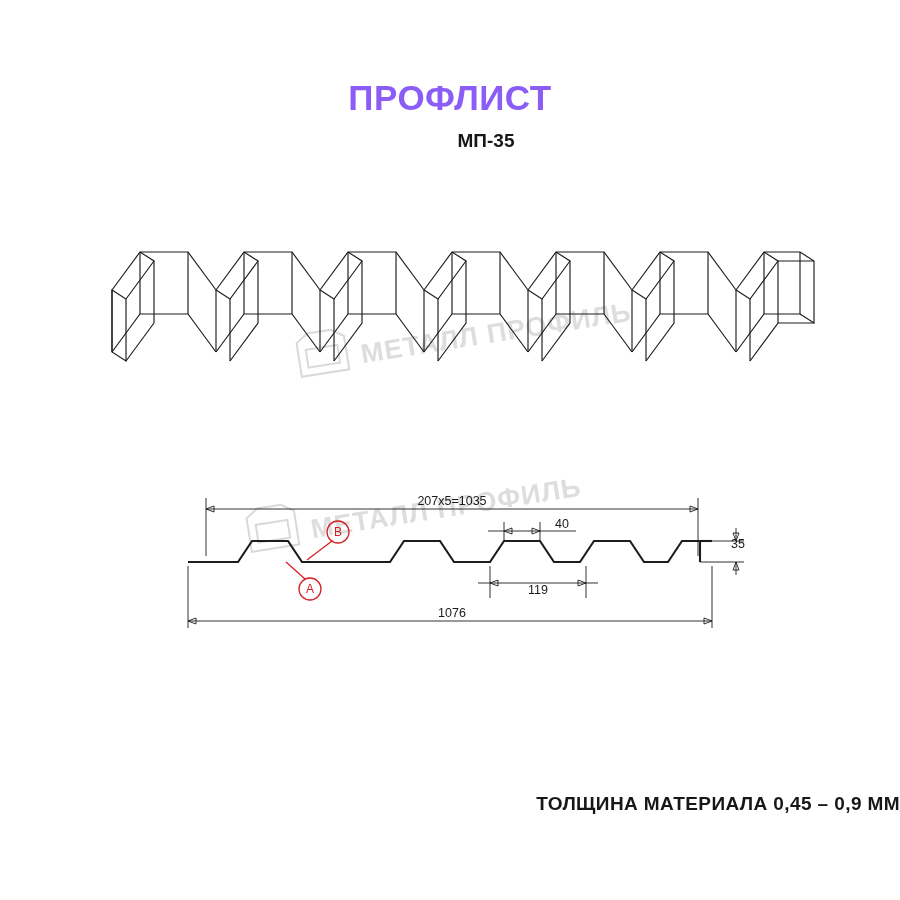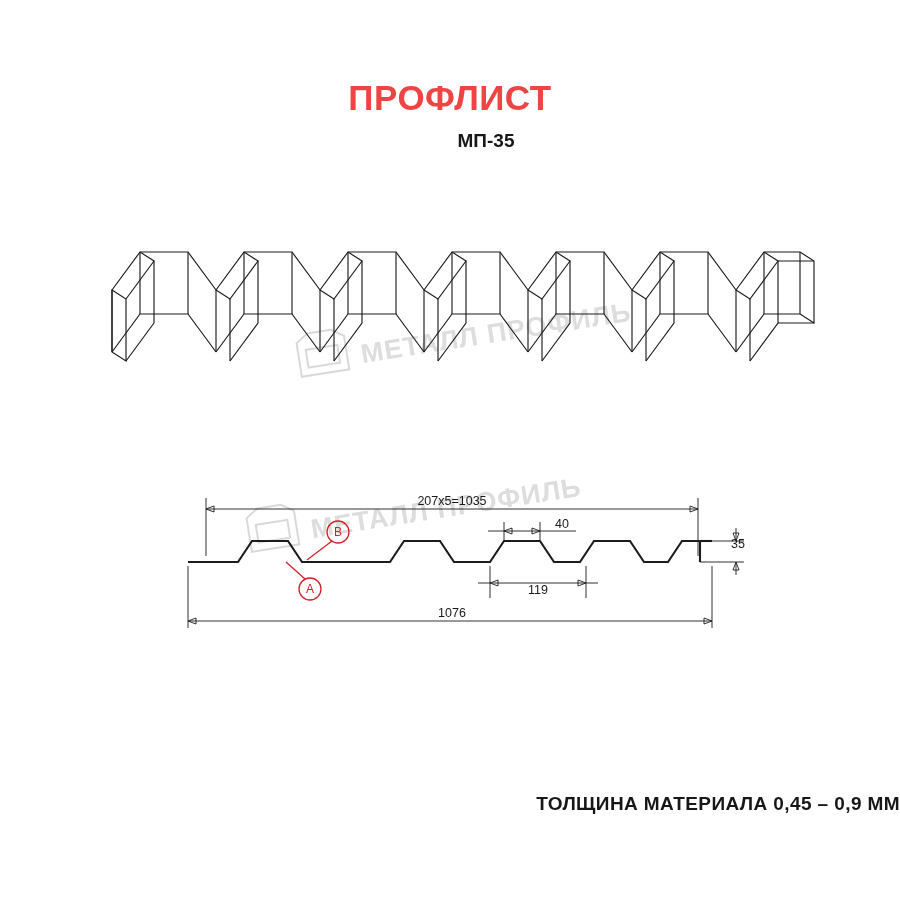--- a/index.html
+++ b/index.html
@@ -23,21 +23,21 @@
   }
   .title {
     position: absolute;
     top: 78px;
     left: 0;
     width: 900px;
     text-align: center;
     font-size: 35px;
     font-weight: bold;
     letter-spacing: 0.5px;
-    color: #ef4444;
+    color: #8b5cf6;
   }
   .subtitle {
     position: absolute;
     top: 130px;
     left: 0;
     width: 900px;
     text-align: center;
     font-size: 19px;
     font-weight: bold;
     color: #171717;

